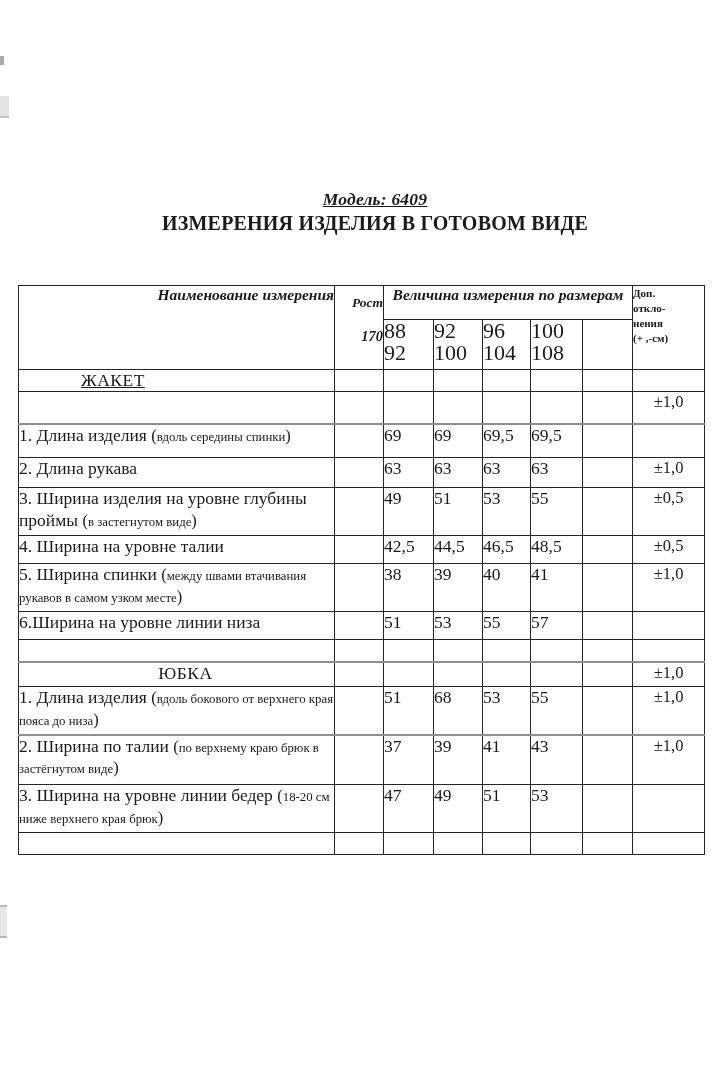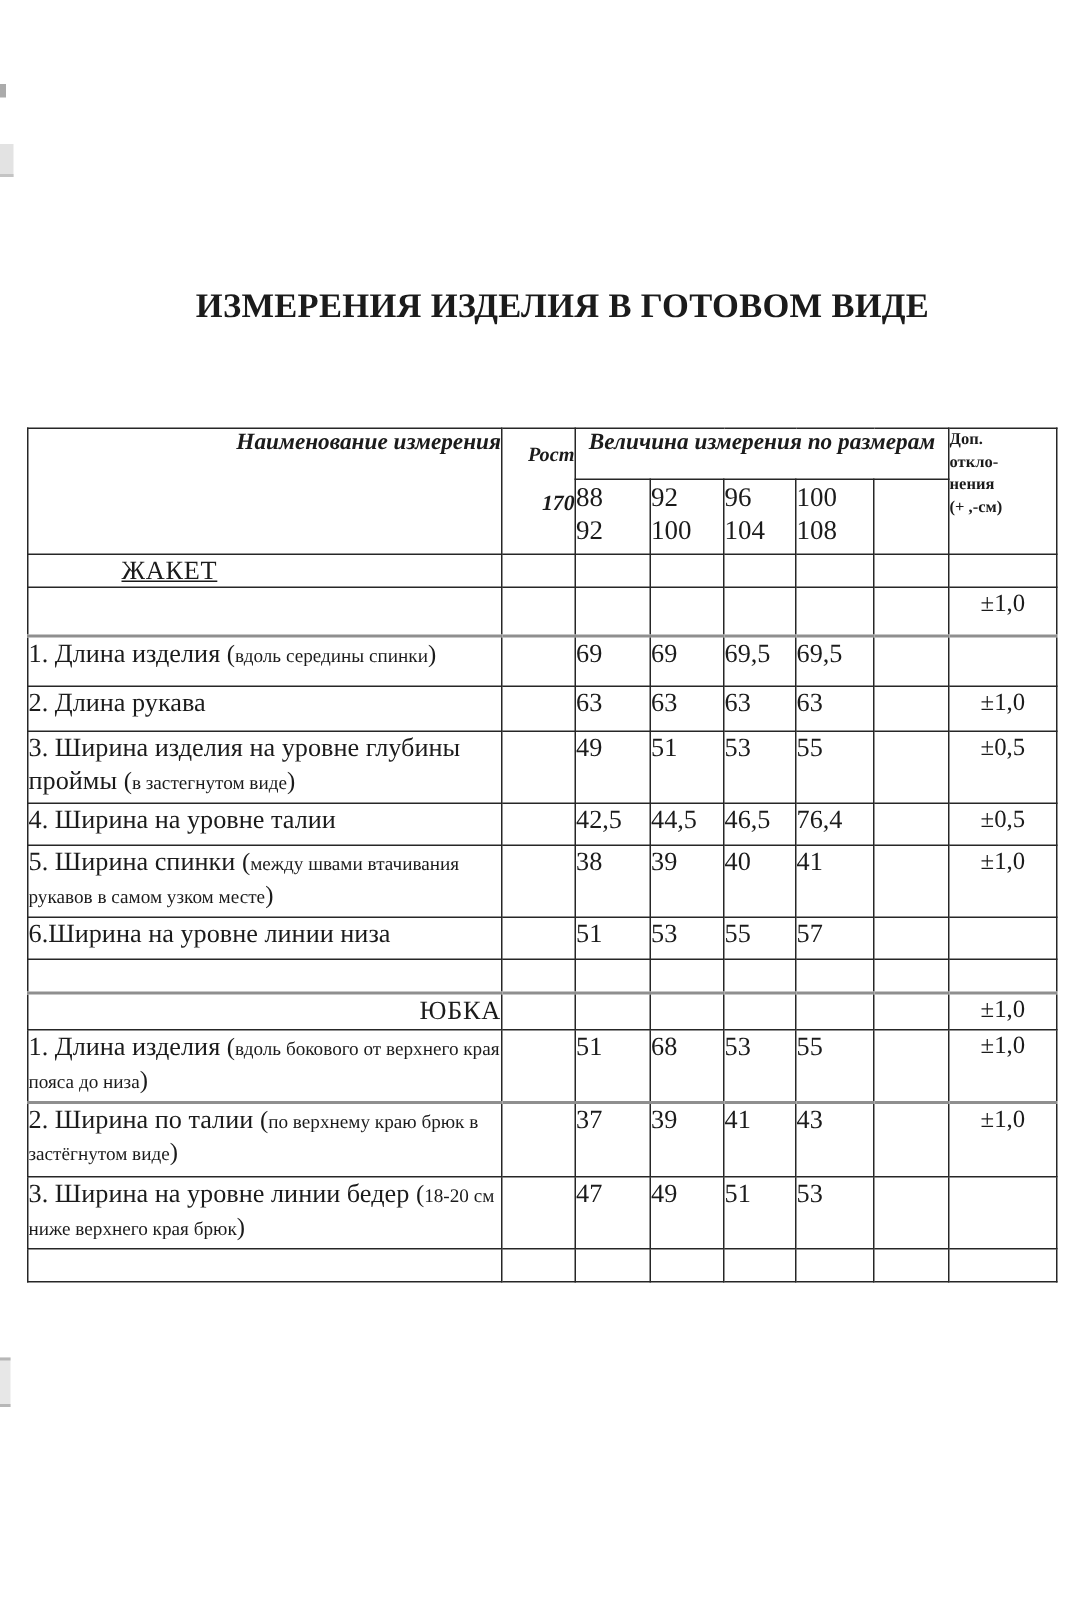--- a/index.html
+++ b/index.html
@@ -11,60 +11,61 @@
   .artifact { position:absolute; left:0; }
   .a1 { top:56px;  width:4px;  height:9px;  background:#ababab; }
   .a2 { top:96px;  width:9px;  height:20px; background:#e3e3e3; border-bottom:2px solid #c4c4c4; }
   .a3 { top:905px; width:7px;  height:29px; background:#e7e7e7; border-top:2px solid #b7b7b7; border-bottom:2px solid #b7b7b7; }
 
   .titles { position:absolute; top:189px; left:30px; width:690px; text-align:center; }
   .model-title {
     font-style:italic; font-weight:bold; font-size:17.5px;
     text-decoration:underline; letter-spacing:0.2px;
   }
-  .main-title { font-weight:bold; font-size:23px; letter-spacing:0.2px; margin-top:2px; }
+  .main-title { font-weight:bold; font-size:20px; letter-spacing:0.2px; margin-top:2px; }
 
   table.meas {
     position:absolute; left:18px; top:285px; width:686px;
     border-collapse:collapse; table-layout:fixed;
   }
   table.meas th, table.meas td {
     border:1px solid #262626; vertical-align:top; padding:0; overflow:hidden;
   }
   
   th.h-name { font-style:italic; font-weight:bold; font-size:15.5px; text-align:right; vertical-align:middle; }
   th.h-rost { vertical-align:top; text-align:right; font-style:italic; font-weight:bold; }
   .rost-label { font-size:13.5px; margin-top:9px; }
   .rost-value { font-size:14.5px; margin-top:17px; }
   th.h-sizes { font-style:italic; font-weight:bold; font-size:15.5px; text-align:center; vertical-align:bottom; padding-bottom:4px; }
   th.h-dop { text-align:left; font-weight:bold; font-size:11px; line-height:15px; padding:3px 2px 0 4px; }
-  td.h-size { font-weight:normal; font-size:18px; line-height:22px; padding:4px 0 0 7px; text-align:left; }
+  td.h-size { font-weight:normal; font-size:22px; line-height:22px; padding:4px 0 0 7px; text-align:left; }
   td.h-size span { display:block; }
 
   
   td.c-name { font-size:17.5px; line-height:1.22; padding:2px 3px 2px 5px; text-align:left; }
   td.c-name .note  { font-size:12.8px; }
   td.c-name .paren { font-size:16.5px; }
   td.c-name.sec-indent { padding-left:62px; letter-spacing:0.5px;text-decoration:underline; }
-  td.c-name.sec-center { text-align:right; padding-left:18px; letter-spacing:0.5px; }
+  td.c-name.sec-center { text-align:center; padding-left:18px; letter-spacing:0.5px; }
   td.c-rost {}
   td.c-val { font-size:17.5px; padding:3px 0 0 7px; text-align:left; }
   td.c-dop { font-size:16.5px; padding:3px 0 0 0; text-align:center; }
   tr.thick-top td { border-top:2.5px solid #8f8f8f; }
 </style>
 </head>
 <body>
 
 <div class="page">
 
   <div class="artifact a1"></div>
   <div class="artifact a2"></div>
   <div class="artifact a3"></div>
 
   <div class="titles">
+    <div class="model-title">Модель: 6409</div>
     <div class="main-title">ИЗМЕРЕНИЯ ИЗДЕЛИЯ В ГОТОВОМ ВИДЕ</div>
   </div>
 
   <table class="meas">
     <colgroup>
       <col style="width:316px">
         <col style="width:49px">
       <col style="width:50px">
         <col style="width:49px">
         <col style="width:48px">
@@ -160,21 +161,21 @@
           <td class="c-val">55</td>
           <td class="c-val"></td>
           <td class="c-dop">±0,5</td>
         </tr>
         <tr style="height: 28px;">
           <td class="c-name"><span>4. Ширина на уровне талии</span></td>
           <td class="c-rost"></td>
           <td class="c-val">42,5</td>
           <td class="c-val">44,5</td>
           <td class="c-val">46,5</td>
-          <td class="c-val">76,4</td>
+          <td class="c-val">48,5</td>
           <td class="c-val"></td>
           <td class="c-dop">±0,5</td>
         </tr>
         <tr style="height: 48px;">
           <td class="c-name"><span>5. Ширина спинки</span> <span class="paren">(</span><span class="note">между швами втачивания рукавов в самом узком месте</span><span class="paren">)</span></td>
           <td class="c-rost"></td>
           <td class="c-val">38</td>
           <td class="c-val">39</td>
           <td class="c-val">40</td>
           <td class="c-val">41</td>

